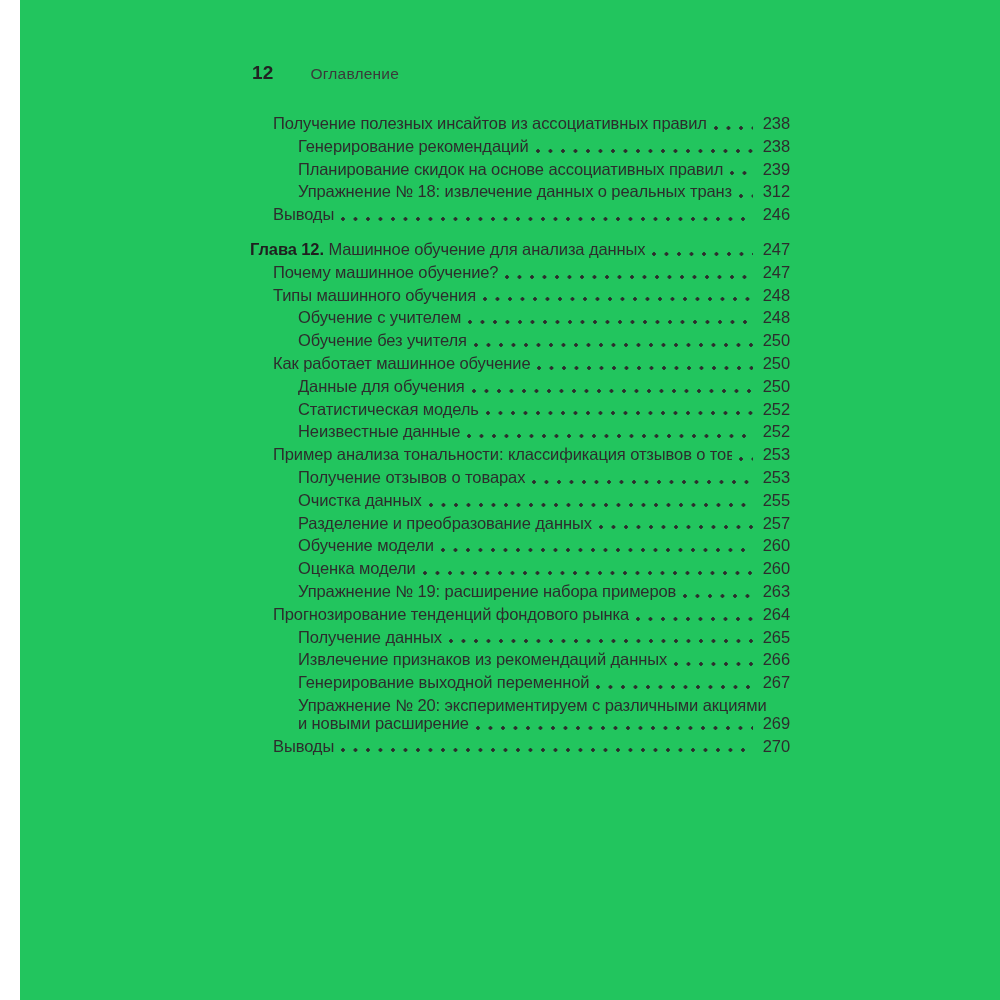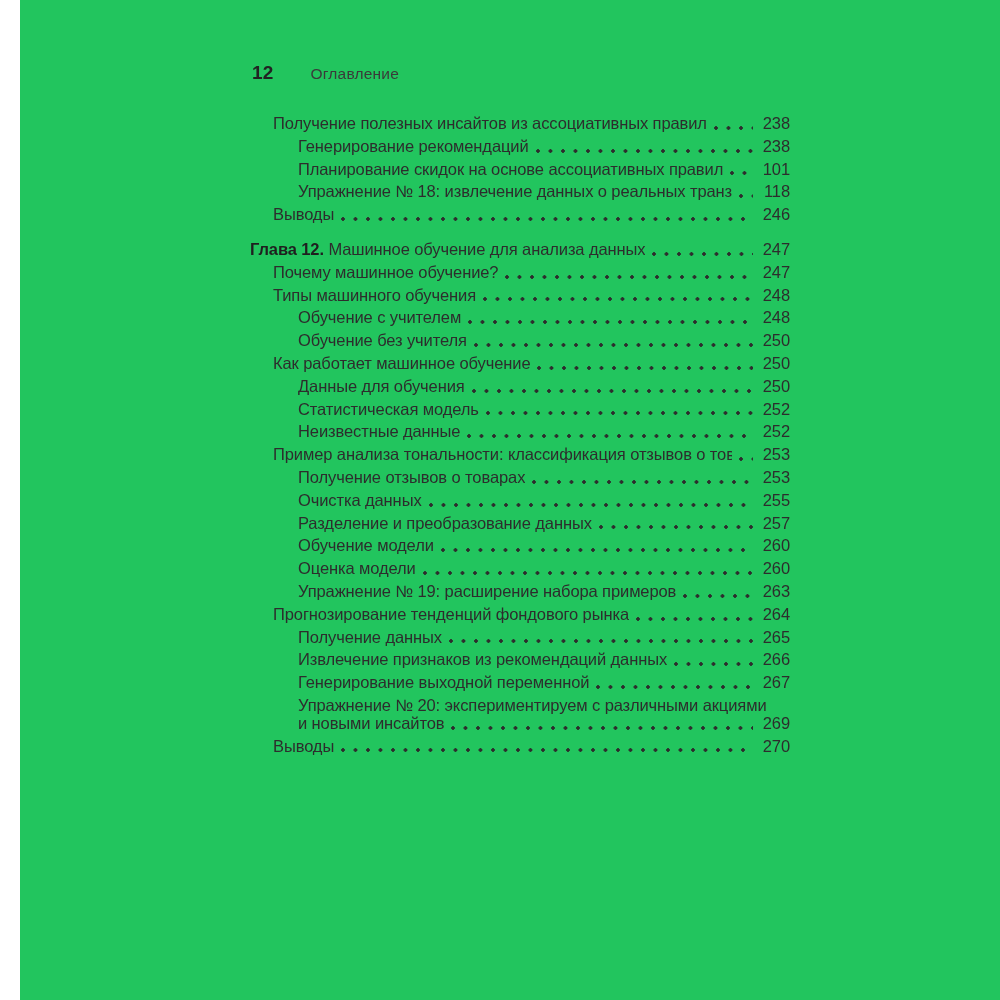--- a/index.html
+++ b/index.html
@@ -89,26 +89,26 @@
         <span class="pagenum">238</span>
       </div>
       <div class="row lvl2">
         <span class="label">Генерирование рекомендаций</span>
         <span class="leader"></span>
         <span class="pagenum">238</span>
       </div>
       <div class="row lvl2">
         <span class="label">Планирование скидок на основе ассоциативных правил</span>
         <span class="leader"></span>
-        <span class="pagenum">101</span>
+        <span class="pagenum">239</span>
       </div>
       <div class="row lvl2">
         <span class="label">Упражнение № 18: извлечение данных о реальных транзакциях</span>
         <span class="leader"></span>
-        <span class="pagenum">118</span>
+        <span class="pagenum">312</span>
       </div>
       <div class="row lvl1">
         <span class="label">Выводы</span>
         <span class="leader"></span>
         <span class="pagenum">246</span>
       </div>
       <div class="row chapter">
         <span class="label"><b class="prefix">Глава 12. </b>Машинное обучение для анализа данных</span>
         <span class="leader"></span>
         <span class="pagenum">247</span>
@@ -205,21 +205,21 @@
       </div>
       <div class="row lvl2">
         <span class="label">Генерирование выходной переменной</span>
         <span class="leader"></span>
         <span class="pagenum">267</span>
       </div>
       <div class="row lvl2">
         <span class="label">Упражнение № 20: экспериментируем с различными акциями</span>
       </div>
       <div class="row lvl2 wrap2">
-        <span class="label">и новыми инсайтов</span>
+        <span class="label">и новыми расширение</span>
         <span class="leader"></span>
         <span class="pagenum">269</span>
       </div>
       <div class="row lvl1">
         <span class="label">Выводы</span>
         <span class="leader"></span>
         <span class="pagenum">270</span>
       </div>
     </div>
 

